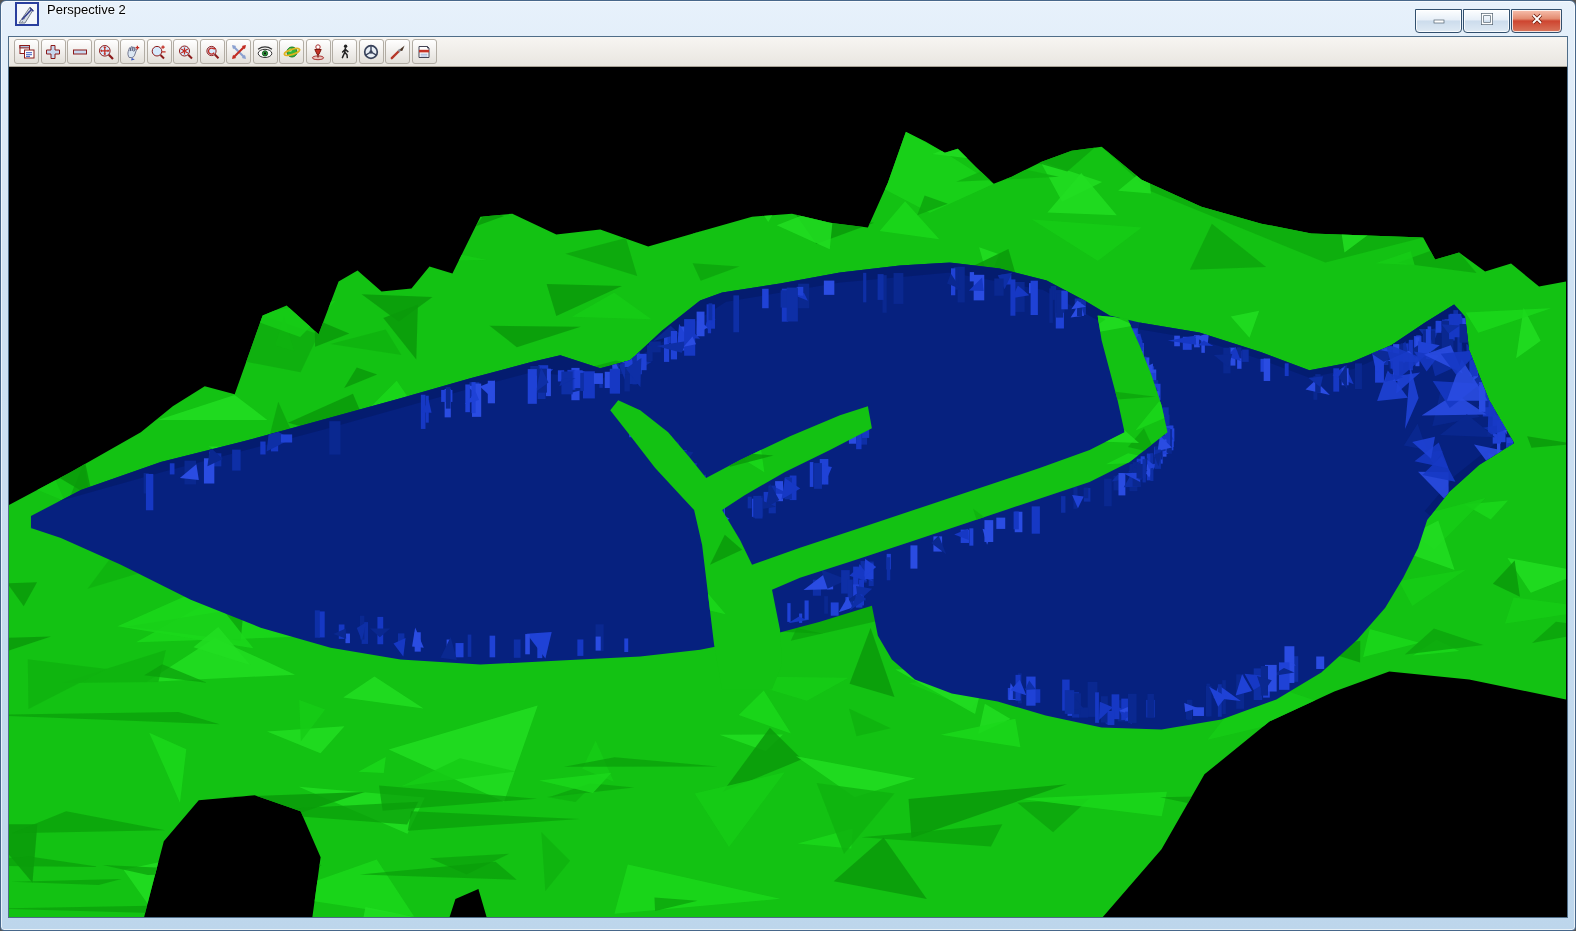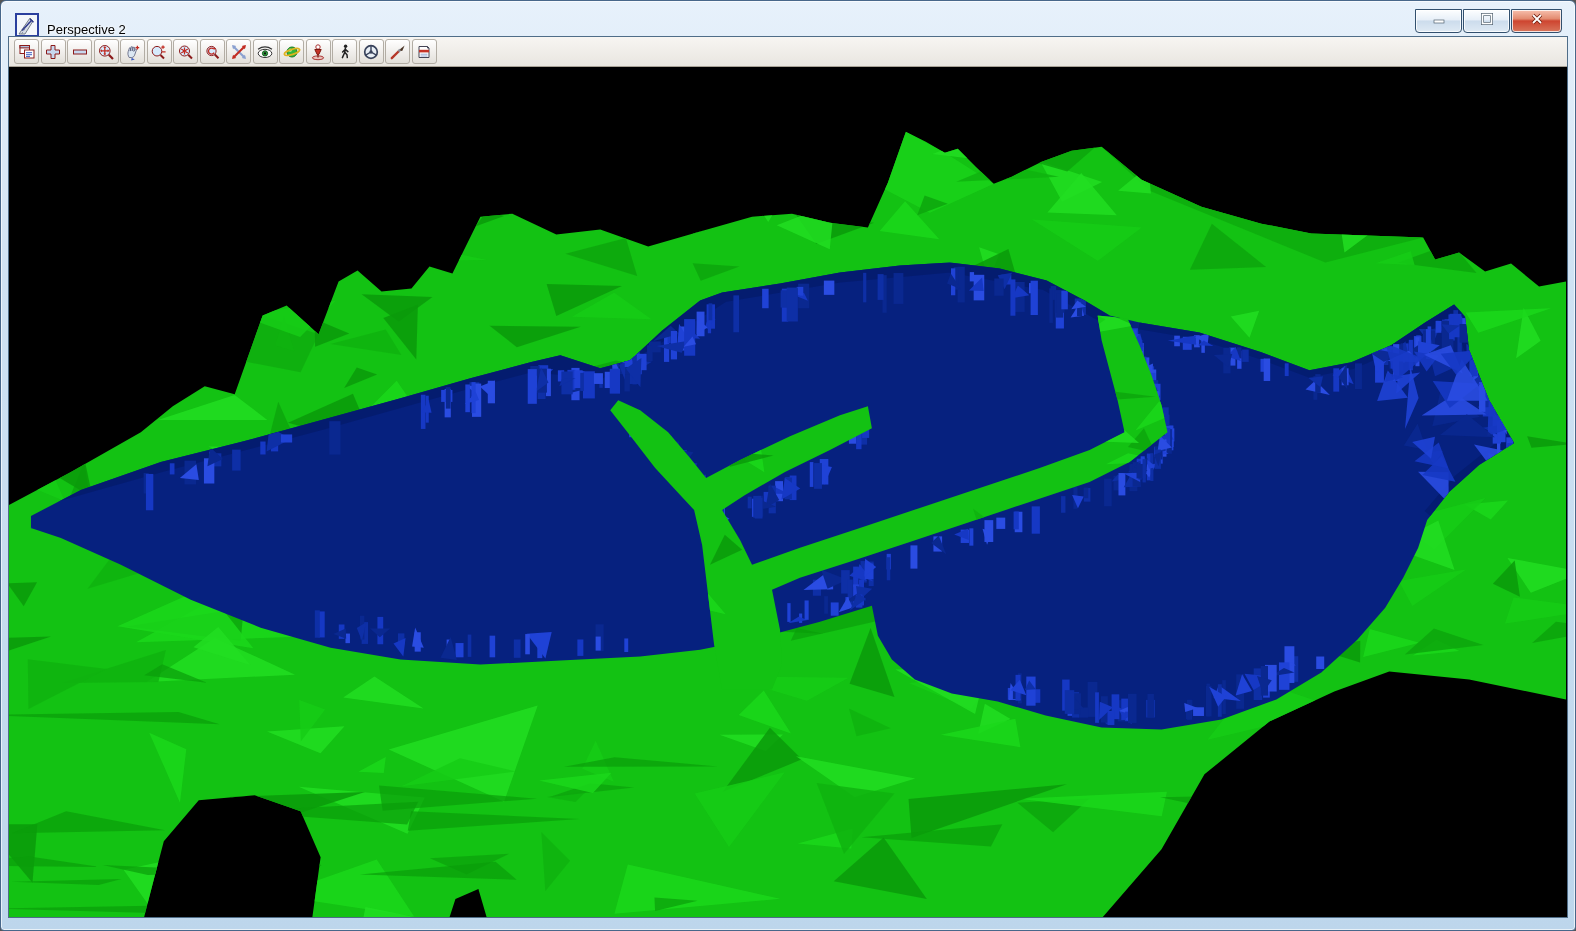--- a/index.html
+++ b/index.html
@@ -1,20 +1,20 @@
 <!DOCTYPE html>
 <html><head>
 <meta charset="utf-8">
 <style>
   html,body{margin:0;padding:0;background:#555;font-family:"Liberation Sans",sans-serif;}
   .window{position:relative;width:1576px;height:931px;background:linear-gradient(180deg,#e7f1fb 0%,#cfe2f3 30%,#bdd6ec 100%);
     border:1px solid #47678a;border-radius:6px 6px 4px 4px;box-sizing:border-box;overflow:hidden;
     box-shadow:inset 0 0 0 1px rgba(255,255,255,.65);}
   
-  .titlebar{position:absolute;left:1px;top:1px;right:1px;height:35px;display:flex;align-items:flex-end;}
+  .titlebar{position:absolute;left:1px;top:1px;right:1px;height:35px;display:flex;align-items:flex-start;}
   .app-icon{width:24px;height:24px;margin:0 8px 0 13px;flex:0 0 auto;}
   .title-text{font-size:13px;color:#000;text-shadow:0 0 4px #fff,0 0 2px #fff;}
   .controls{position:absolute;right:12px;top:7px;display:flex;}
   .ctl{height:22px;border:1px solid #32506e;border-radius:0 0 4px 4px;margin-left:1px;display:flex;align-items:center;justify-content:center;cursor:default;
     background:linear-gradient(180deg,#fdfeff 0%,#e7eff8 45%,#ccdcec 50%,#dfeaf4 100%);box-shadow:inset 0 0 0 1px rgba(255,255,255,.8);}
   .ctl.min,.ctl.max{width:45px;}
   .ctl.close{width:49px;background:linear-gradient(180deg,#f7c0ae 0%,#e38b70 40%,#ce4530 50%,#d8765c 100%);}
   
   .client{position:absolute;left:8px;top:36px;right:8px;bottom:13px;box-shadow:0 0 0 1px #4f6d88;}
   .toolbar{height:30px;box-sizing:border-box;background:linear-gradient(180deg,#f7f5f2,#e9e6e0);border-bottom:1px solid #a8a296;

